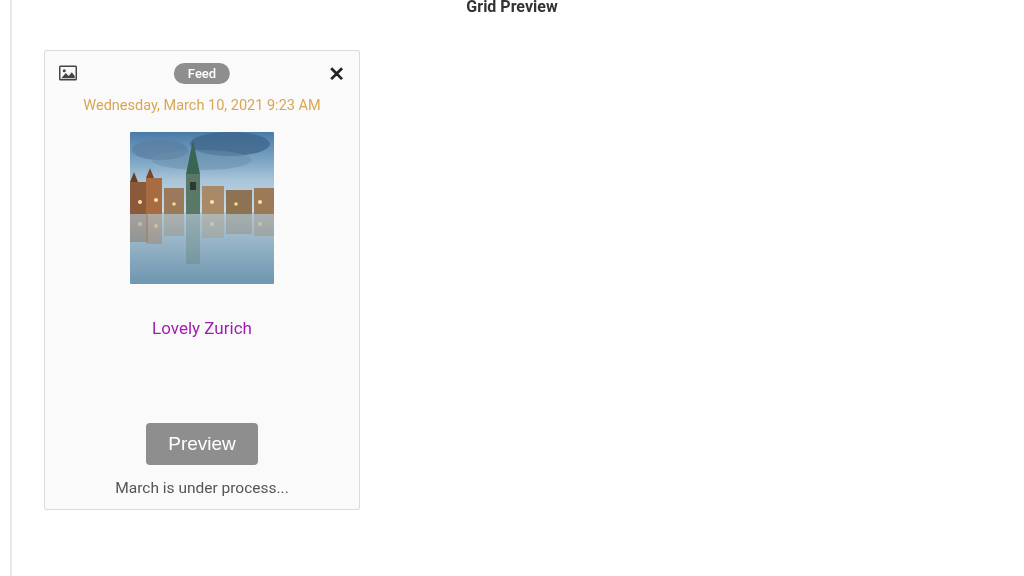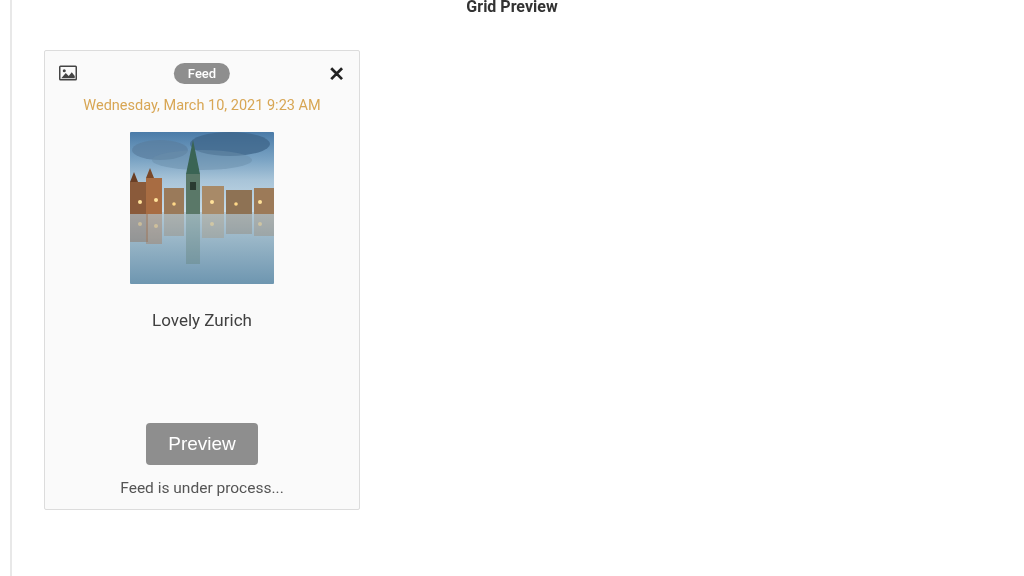--- a/index.html
+++ b/index.html
@@ -102,23 +102,23 @@
       overflow: hidden;
       position: relative;
     }
     .photo svg {
       width: 100%;
       height: 100%;
       display: block;
     }
     .caption {
       text-align: center;
-      color: #404040;
+      color: #a21caf;
       font-size: 17px;
-      margin-top: 26px;
+      margin-top: 34px;
       font-weight: 400;
     }
     .spacer {
       flex: 1;
     }
     .preview-btn {
       align-self: center;
       background: #8e8e8e;
       color: #fff;
       border: none;
@@ -215,14 +215,14 @@
       </svg>
     </div>
   </div>
 
   <div class="caption">Lovely Zurich</div>
 
   <div class="spacer"></div>
 
   <button class="preview-btn">Preview</button>
 
-  <div class="status">Feed is under process...</div>
+  <div class="status">March is under process...</div>
 </div>
 
 </body></html>

